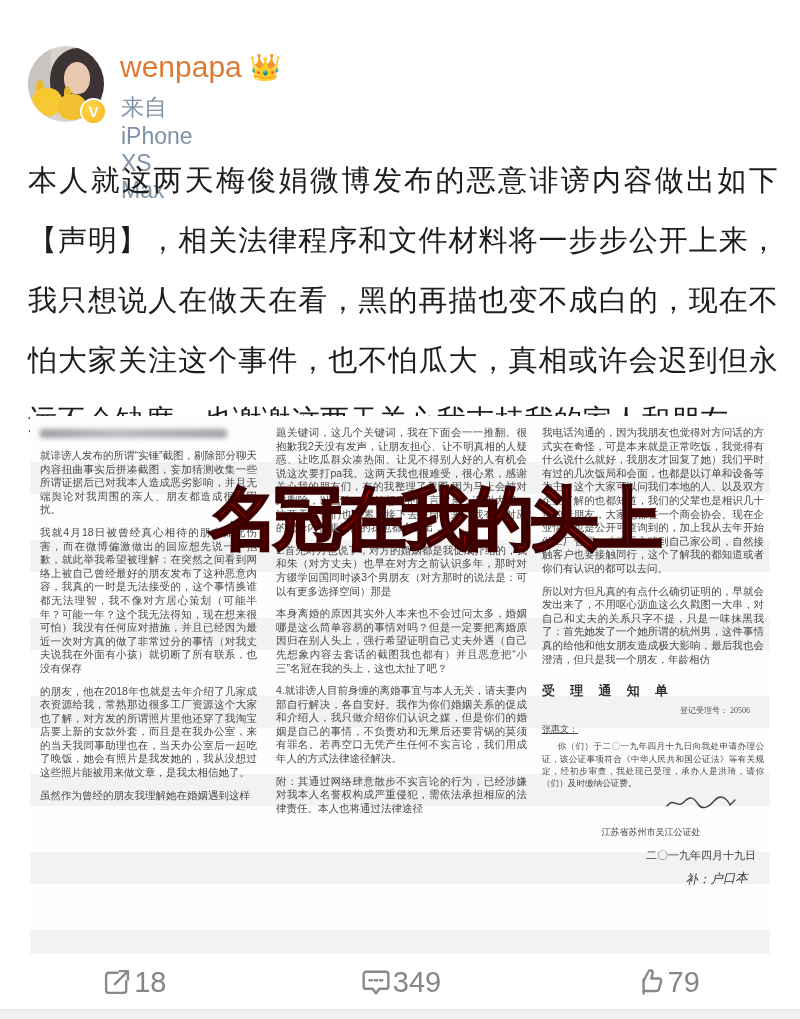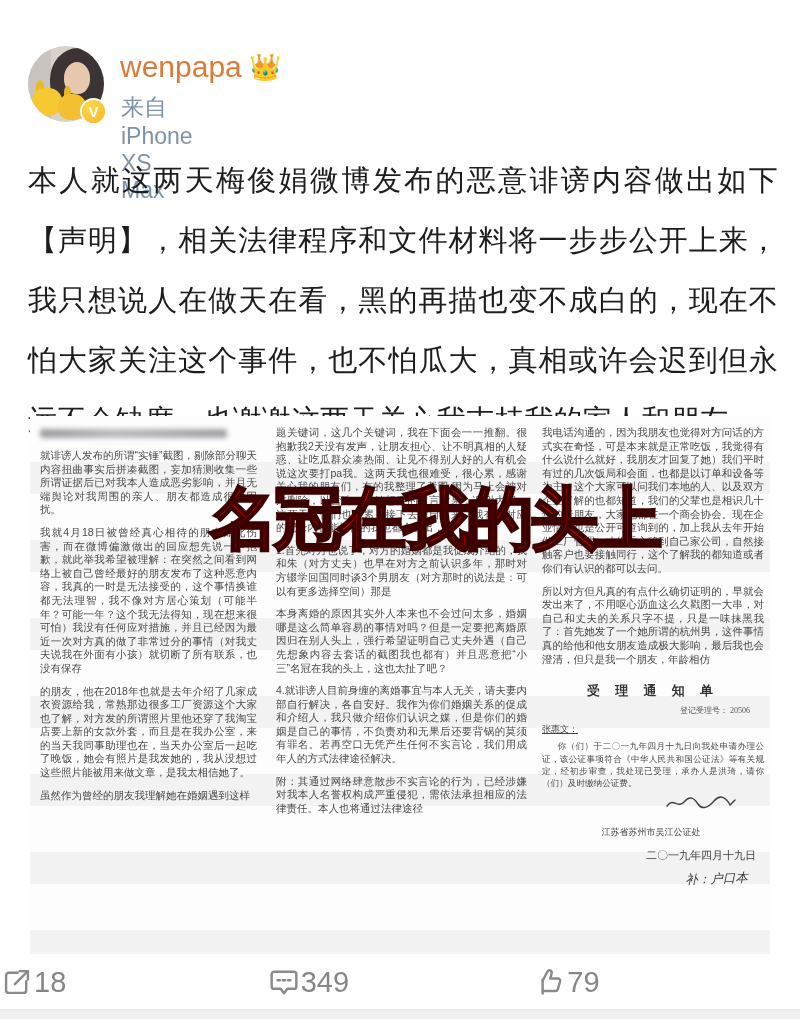--- a/index.html
+++ b/index.html
@@ -63,21 +63,21 @@
     text-align:justify; color:#484848;
   }
   .redacted {
     width:86%; height:9px; margin:3px 0 11px;
     background:linear-gradient(90deg,#9a9aa0,#b9b9bf 40%,#a0a0a6);
     filter:blur(2.5px); border-radius:3px;
   }
 
   
   .notice { margin-top:16px; font-family:"Liberation Serif","DejaVu Serif",serif; color:#3e3e3e; }
-  .notice-title { text-align:center; font-size:13px; font-weight:bold; letter-spacing:6px; color:#333; }
+  .notice-title { text-align:left; font-size:13px; font-weight:bold; letter-spacing:6px; color:#333; }
   .notice-num { text-align:right; font-size:8px; margin:5px 14px 7px 0; color:#555; }
   .notice-addr { font-size:9px; text-decoration:underline; margin-bottom:4px; color:#444; }
   .notice-body { font-size:8.6px; line-height:12.4px; text-align:justify; text-indent:1.8em; color:#4a4a4a; }
   .sig { display:block; margin:4px 26px 0 auto; }
   .notice-office { text-align:center; font-size:9px; margin-top:14px; padding-right:4px; }
   .notice-date { text-align:right; font-size:11px; margin-top:9px; padding-right:8px; }
   .notice-note {
     text-align:right; font-size:12.5px; margin-top:10px; padding-right:16px;
     font-family:"DejaVu Sans",sans-serif; font-style:italic; color:#3a3a3a;
     transform:rotate(-2deg);
@@ -92,21 +92,21 @@
     white-space:nowrap; pointer-events:none;
     font-family:"Liberation Sans","DejaVu Sans",sans-serif;
   }
 
   
   .action-bar {
     position:absolute; left:0; top:956px; width:800px; height:52px;
     display:flex; align-items:center;
   }
   .action-item {
-    flex:1; display:flex; align-items:center; 
+    flex:1; display:flex; align-items:center; justify-content:center;
     gap:0; color:#868686; cursor:pointer;
   }
   .action-item svg { display:block; }
   .action-count { font-size:29px; color:#868686; }
 
   .footer-strip {
     position:absolute; left:0; top:1009px; width:800px; height:10px;
     background:#f1f1f2; border-top:1px solid #e4e4e5;
   }
 </style>

